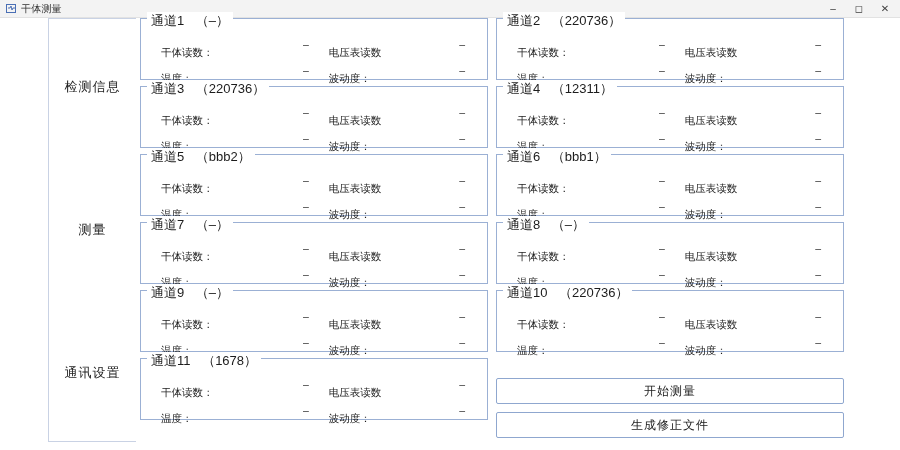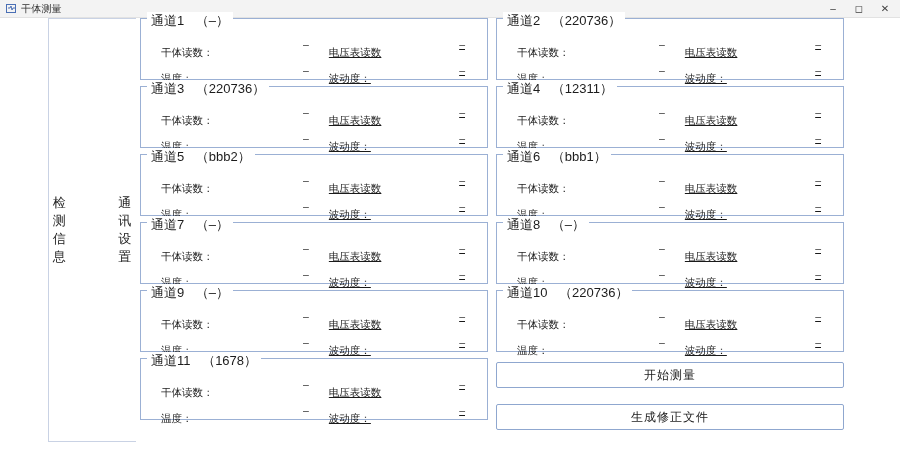--- a/index.html
+++ b/index.html
@@ -76,21 +76,21 @@
     position: absolute;
     left: 48px;
     top: 0px;
     width: 88px;
     height: 424px;
     border: 1px solid #c9d2e4;
     border-right: none;
     box-sizing: border-box;
     background: #ffffff;
     display: flex;
-    flex-direction: row;
+    flex-direction: column;
     justify-content: space-around;
     align-items: center;
     padding: 18px 0;
     gap: 44px;
   }
   .nav-item {
     width: 100%;
     text-align: center;
     font-size: 13px;
     color: #222;
@@ -147,21 +147,21 @@
     display: flex;
     align-items: center;
     height: 26px;
   }
   .fld {
     display: flex;
     align-items: center;
     box-sizing: border-box;
   }
   .fld.left  { width: 178px; padding-left: 12px; }
-  .fld.right { width: 160px; padding-left: 6px; text-decoration: underline; }
+  .fld.right { width: 160px; padding-left: 6px; }
   .fld-label {
     font-size: 10.5px;
     color: #1c1c1c;
     white-space: nowrap;
     margin-top: 18px;
   }
   .fld-value {
     font-size: 10.5px;
     color: #333;
     margin-left: auto;
@@ -172,34 +172,34 @@
   
   .btn-col {
     position: absolute;
     right: 4px;
     bottom: 0px;
     width: 348px;
   }
   .action-btn {
     width: 100%;
     height: 26px;
-    margin-bottom: 16px;
+    margin-bottom: 8px;
     background: #ffffff;
     border: 1px solid #8fa7cf;
     border-radius: 2px;
     font-family: "Liberation Sans", sans-serif;
     font-size: 12px;
     color: #1a1a1a;
     letter-spacing: 1px;
     cursor: pointer;
     display: flex;
     align-items: center;
     justify-content: center;
   }
-  .action-btn:last-child { margin-bottom: 12px; text-align: center; }
+  .action-btn:last-child { margin-bottom: 4px; text-align: center; }
 </style>
 </head>
 <body>
 
 <div class="app-window">
 
   <div class="titlebar">
     <span class="app-icon">
       <svg width="11" height="11" viewBox="0 0 11 11">
         <rect x="0.5" y="1.5" width="9" height="8" fill="none" stroke="#4a6fb5" stroke-width="1"></rect>
@@ -213,20 +213,23 @@
     <span class="win-btn close">✕</span>
   </div>
 
   <div class="content">
 
     <div class="sidebar">
       <div class="nav-item">
         <span>检测信息</span>
       </div>
       <div class="nav-item">
+        <span>测量</span>
+      </div>
+      <div class="nav-item">
         <span>通讯设置</span>
       </div>
     </div>
 
     <div class="main">
 
       <div class="grid">
 
         <div class="cell">
           <div class="panel">

